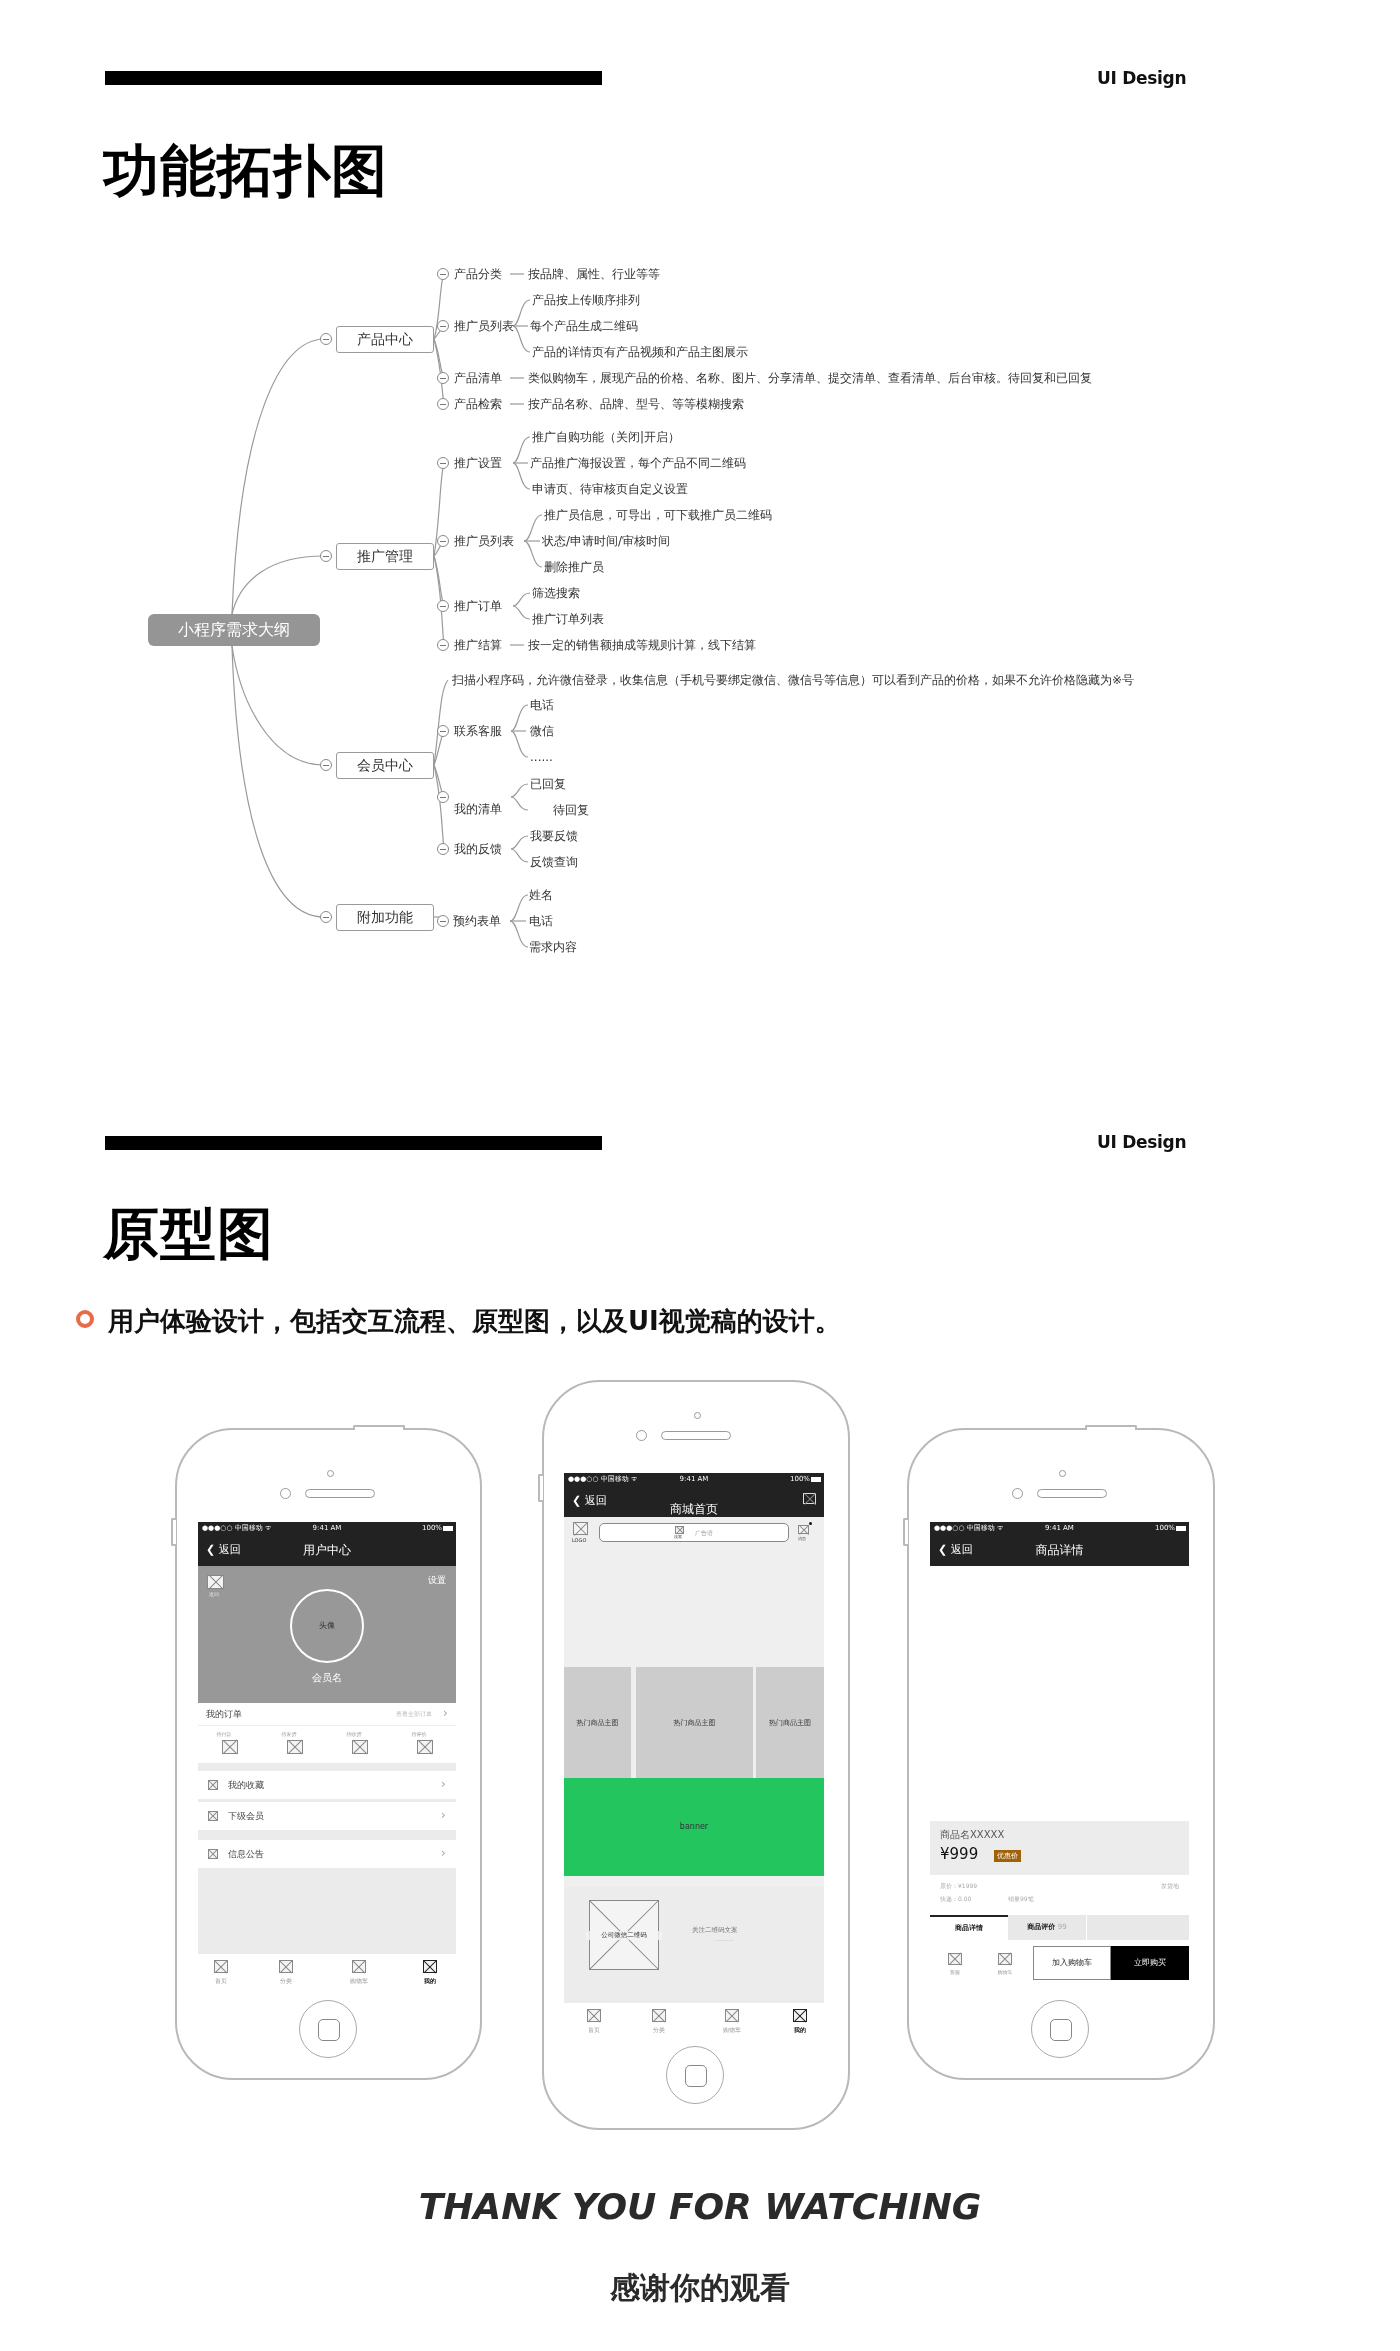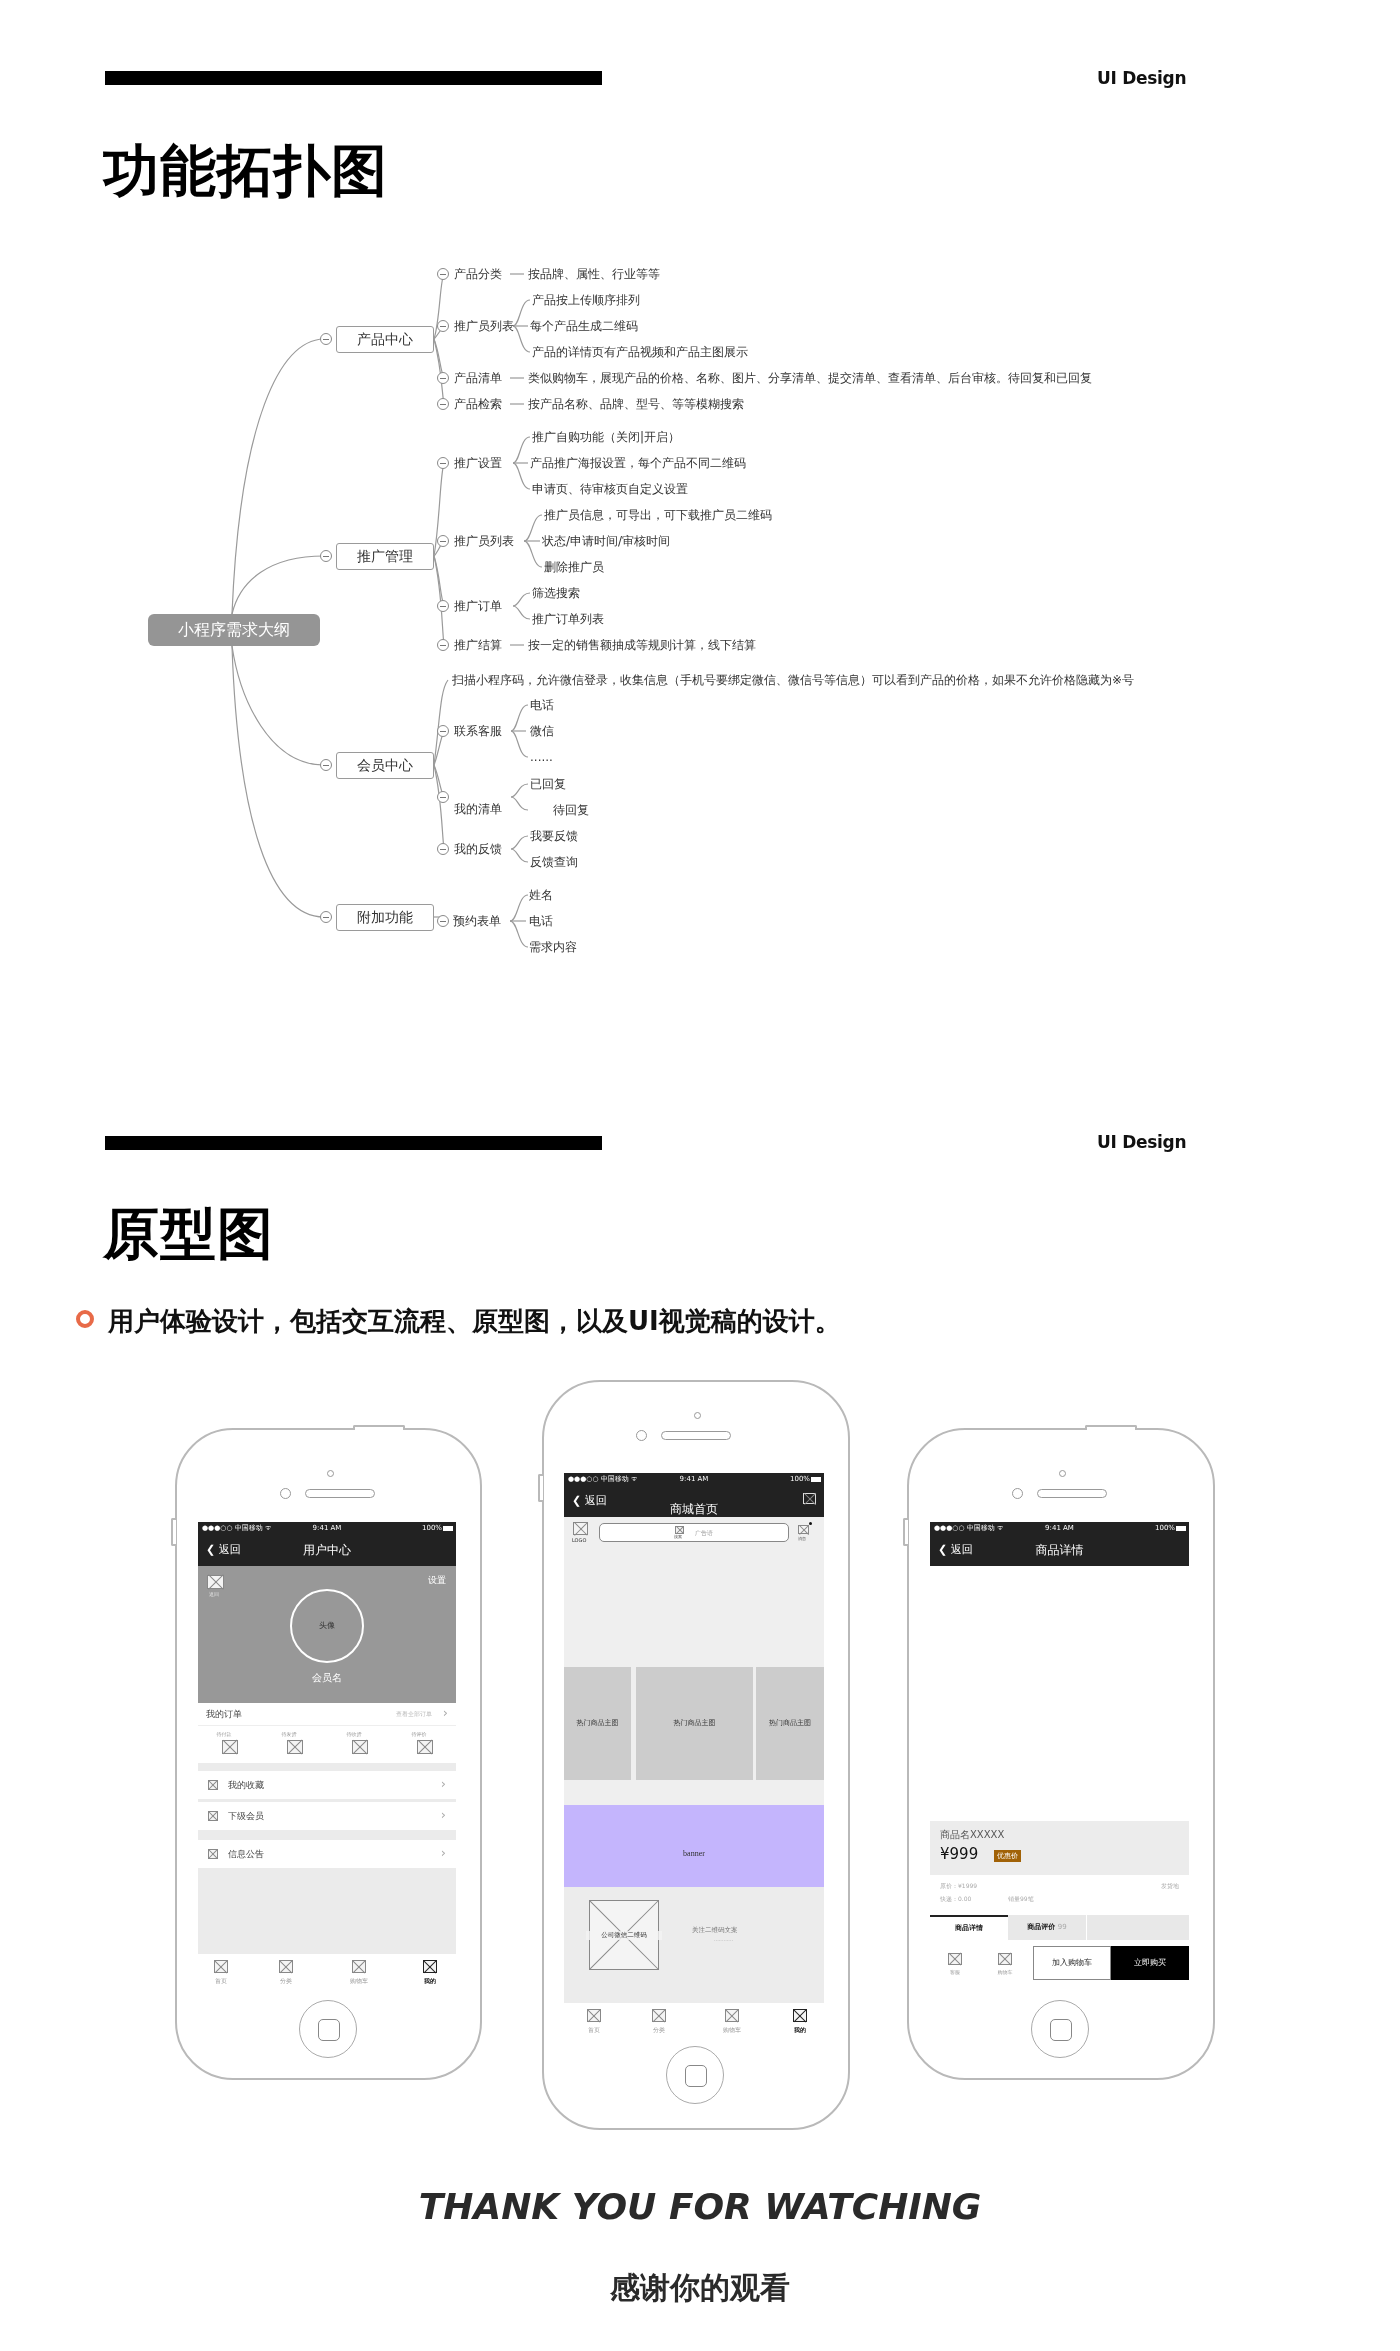--- a/index.html
+++ b/index.html
@@ -302,21 +302,21 @@
         <span class="abs" style="left:74px;top:10px;font-size:4px;color:#555;">搜索</span>
         <span class="abs" style="left:95px;top:5px;font-size:6px;color:#999;">广告语</span>
       </div>
       <span class="ph" style="position:absolute;left:234px;top:8px;width:11px;height:9px;"></span>
       <span class="abs" style="left:245px;top:5px;width:3px;height:3px;border-radius:50%;background:#111;"></span>
       <span class="abs" style="left:234px;top:19px;font-size:4px;color:#555;">消息</span>
     </div>
     <div class="abs" style="left:0;top:194px;width:67px;height:113px;background:#cccccc;text-align:center;line-height:113px;font-size:7px;color:#333;"><span>热门商品主图</span></div>
     <div class="abs" style="left:72px;top:194px;width:117px;height:113px;background:#cccccc;text-align:center;line-height:113px;font-size:7px;color:#333;"><span>热门商品主图</span></div>
     <div class="abs" style="left:192px;top:194px;width:68px;height:113px;background:#cccccc;text-align:center;line-height:113px;font-size:7px;color:#333;"><span>热门商品主图</span></div>
-    <div class="abs" style="left:0;top:332px;width:260px;height:98px;background:#c4b5fd;text-align:center;line-height:98px;font-size:8px;color:#333;font-family:Liberation Serif, serif;"><span>banner</span></div>
+    <div class="abs" style="left:0;top:305px;width:260px;height:98px;background:#22c55e;text-align:center;line-height:98px;font-size:8px;color:#333;"><span>banner</span></div>
     <div class="abs" style="left:0;top:414px;width:260px;height:116px;background:#ececec;">
       <div class="ph" style="position:absolute;left:25px;top:13px;width:70px;height:70px;"></div>
       <span class="abs" style="left:22px;top:44px;width:76px;text-align:center;font-size:6.5px;color:#333;background:rgba(244,244,244,0.8);">公司微信二维码</span>
       <span class="abs" style="left:128px;top:39px;font-size:6.5px;color:#777;">关注二维码文案</span>
       <span class="abs" style="left:150px;top:50px;font-size:5px;color:#999;">············</span>
     </div>
     <div class="tabbar" style="height:32px;">
       <div class="tab" style="left:15px;"><span class="ph"></span><span class="tl">首页</span></div>
       <div class="tab" style="left:80px;"><span class="ph"></span><span class="tl">分类</span></div>
       <div class="tab" style="left:153px;"><span class="ph"></span><span class="tl">购物车</span></div>

